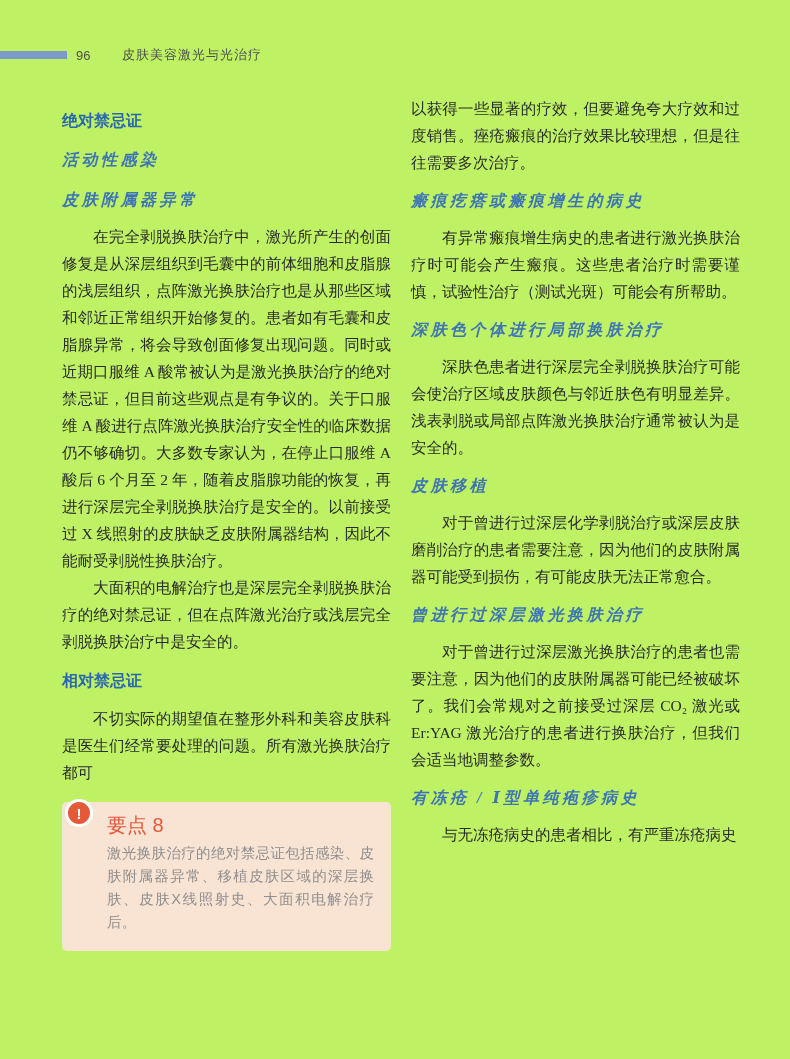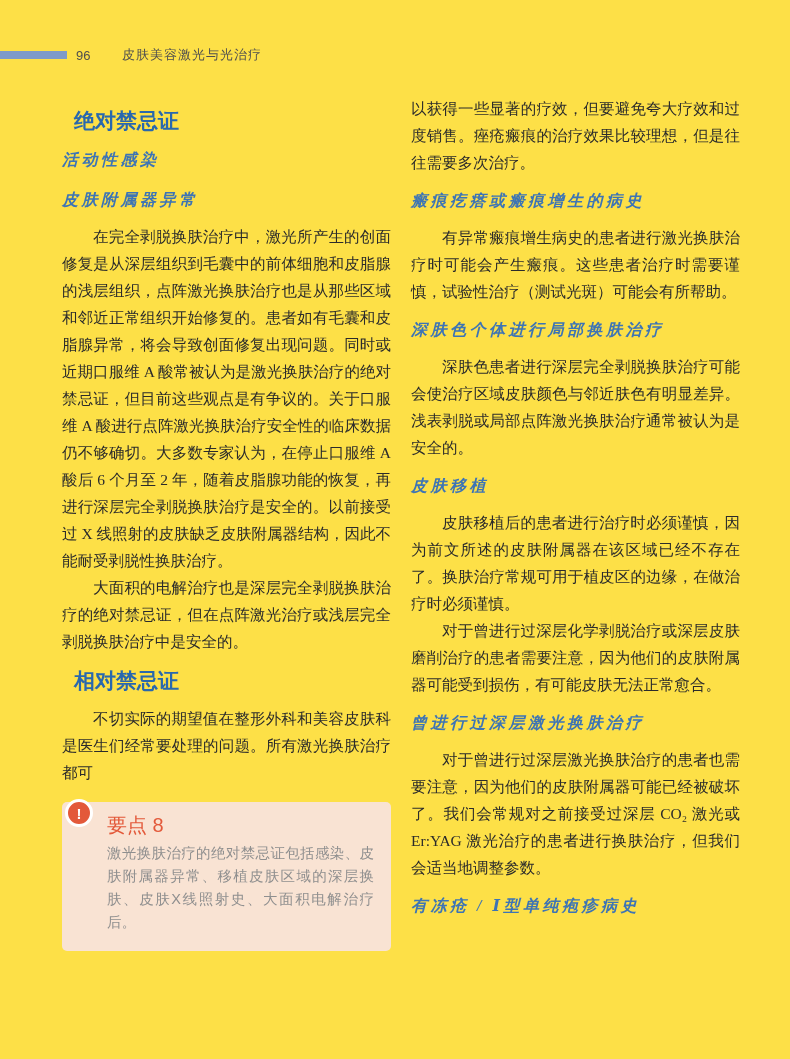--- a/index.html
+++ b/index.html
@@ -1,34 +1,34 @@
 <!DOCTYPE html>
 <html><head>
 <meta charset="utf-8">
 <style>
   html,body{margin:0;padding:0;background:#ffffff;}
-  .page{position:relative;width:790px;height:1059px;background:#fde047;overflow:hidden;
+  .page{position:relative;width:790px;height:1059px;background:#bef264;overflow:hidden;
         font-family:"Liberation Serif","DejaVu Serif",serif;color:#2b2b2b;}
 
   
   .page-header{position:absolute;top:46px;left:0;display:flex;align-items:center;
                font-family:"Liberation Sans","DejaVu Sans",sans-serif;font-size:13px;color:#4f4f4f;}
   .header-bar{display:inline-block;width:67px;height:8px;background:#7e9ac9;margin-right:9px;}
   .page-number{display:inline-block;min-width:22px;}
   .book-title{margin-left:24px;letter-spacing:1px;}
 
   
   .columns{position:absolute;top:95px;left:62px;display:flex;gap:20px;}
   .col{width:329px;}
 
   p.body{margin:0;font-size:15.5px;line-height:27px;text-align:justify;}
   p.ind{text-indent:2em;}
 
-  h2.sec{margin:12px 12px 10px;font-family:"Liberation Sans","DejaVu Sans",sans-serif;
-         font-size:21px;line-height:28px;font-weight:600;color:#2968ae;}
+  h2.sec{margin:12px 0 10px;font-family:"Liberation Sans","DejaVu Sans",sans-serif;
+         font-size:16px;line-height:28px;font-weight:600;color:#2968ae;}
   h3.sub{margin:10px 0 8px;font-size:16px;line-height:30px;font-weight:600;
          font-style:italic;letter-spacing:3.5px;color:#3d74b5;
          font-family:"Liberation Serif","DejaVu Serif",serif;}
 
   
   .keypoint{position:relative;margin-top:16px;background:#f9e3d3;border-radius:5px;
             padding:13px 17px 17px 45px;
             font-family:"Liberation Sans","DejaVu Sans",sans-serif;}
   .kp-icon{position:absolute;left:3px;top:-3px;width:22px;height:22px;border-radius:50%;
            background:#e3593a;border:3px solid #ffffff;color:#fff;display:flex;
@@ -74,24 +74,24 @@
     <div class="col">
       <p class="body">以获得一些显著的疗效，但要避免夸大疗效和过度销售。痤疮瘢痕的治疗效果比较理想，但是往往需要多次治疗。</p>
 
       <h3 class="sub">瘢痕疙瘩或瘢痕增生的病史</h3>
       <p class="body ind">有异常瘢痕增生病史的患者进行激光换肤治疗时可能会产生瘢痕。这些患者治疗时需要谨慎，试验性治疗（测试光斑）可能会有所帮助。</p>
 
       <h3 class="sub">深肤色个体进行局部换肤治疗</h3>
       <p class="body ind">深肤色患者进行深层完全剥脱换肤治疗可能会使治疗区域皮肤颜色与邻近肤色有明显差异。浅表剥脱或局部点阵激光换肤治疗通常被认为是安全的。</p>
 
       <h3 class="sub">皮肤移植</h3>
-      <p class="body ind">皮肤移植后的患者进行治疗时必须谨慎，因为前文所述的皮肤附属器在该区域已经不存在了。换肤治疗常规可用于植皮区的边缘，在做治疗时必须谨慎。</p>
 
       <p class="body ind">对于曾进行过深层化学剥脱治疗或深层皮肤磨削治疗的患者需要注意，因为他们的皮肤附属器可能受到损伤，有可能皮肤无法正常愈合。</p>
 
       <h3 class="sub">曾进行过深层激光换肤治疗</h3>
       <p class="body ind">对于曾进行过深层激光换肤治疗的患者也需要注意，因为他们的皮肤附属器可能已经被破坏了。我们会常规对之前接受过深层 CO₂ 激光或 Er:YAG 激光治疗的患者进行换肤治疗，但我们会适当地调整参数。</p>
 
       <h3 class="sub">有冻疮 / Ⅰ型单纯疱疹病史</h3>
+      <p class="body ind">与无冻疮病史的患者相比，有严重冻疮病史</p>
     </div>
 
   </div>
 </div>
 
 </body></html>

